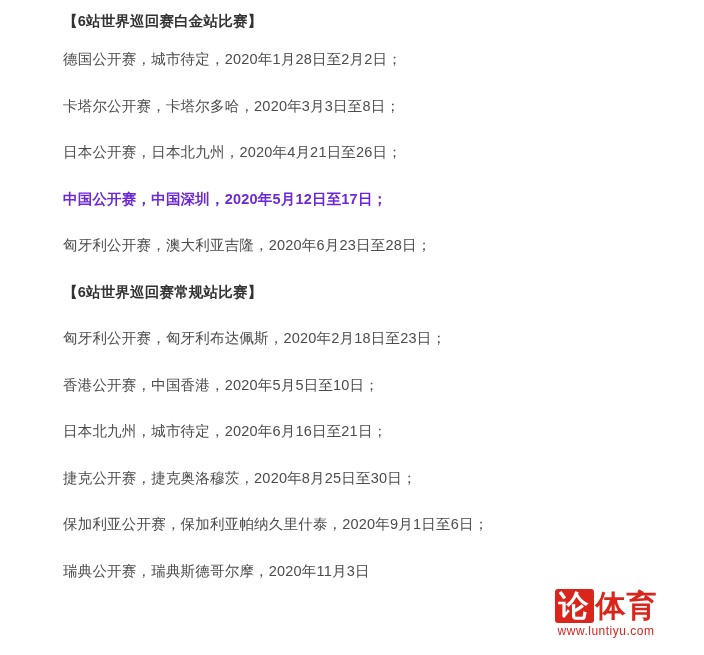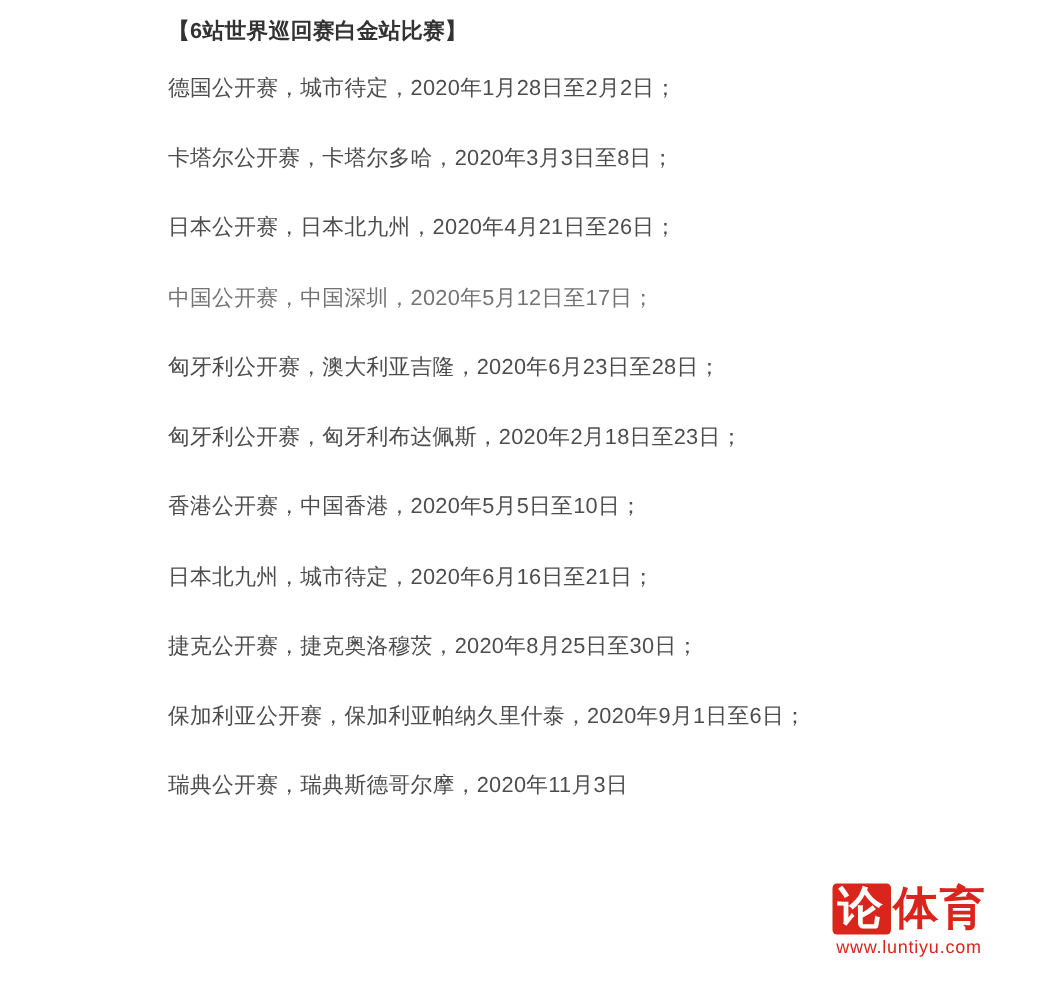--- a/index.html
+++ b/index.html
@@ -13,36 +13,36 @@
     position: relative;
     overflow: hidden;
     font-family: "Liberation Sans", "DejaVu Sans", sans-serif;
     color: #4a4a4a;
   }
   .page {
     position: relative;
     width: 704px;
     height: 655px;
     box-sizing: border-box;
-    padding: 0 0 0 112px;
+    padding: 0 0 0 63px;
   }
   .line {
     font-size: 14.5px;
     line-height: 18px;
     color: #4c4c4c;
     letter-spacing: 0.2px;
     white-space: nowrap;
   }
   .line.heading {
     font-weight: bold;
     color: #333333;
   }
   .line.emph {
-    font-weight: normal;
-    color: #737373;
+    font-weight: bold;
+    color: #6d28d9;
   }
   
   .para {
     height: 46.5px;
     display: flex;
     align-items: center;
   }
   .para.first {
     height: 30px;
     align-items: flex-end;
@@ -105,20 +105,23 @@
 
   <div class="para">
     <div class="line emph">中国公开赛，中国深圳，2020年5月12日至17日；</div>
   </div>
 
   <div class="para">
     <div class="line">匈牙利公开赛，澳大利亚吉隆，2020年6月23日至28日；</div>
   </div>
 
 
+  <div class="para">
+    <div class="line heading">【6站世界巡回赛常规站比赛】</div>
+  </div>
 
   <div class="para">
     <div class="line">匈牙利公开赛，匈牙利布达佩斯，2020年2月18日至23日；</div>
   </div>
 
   <div class="para">
     <div class="line">香港公开赛，中国香港，2020年5月5日至10日；</div>
   </div>
 
   <div class="para">

